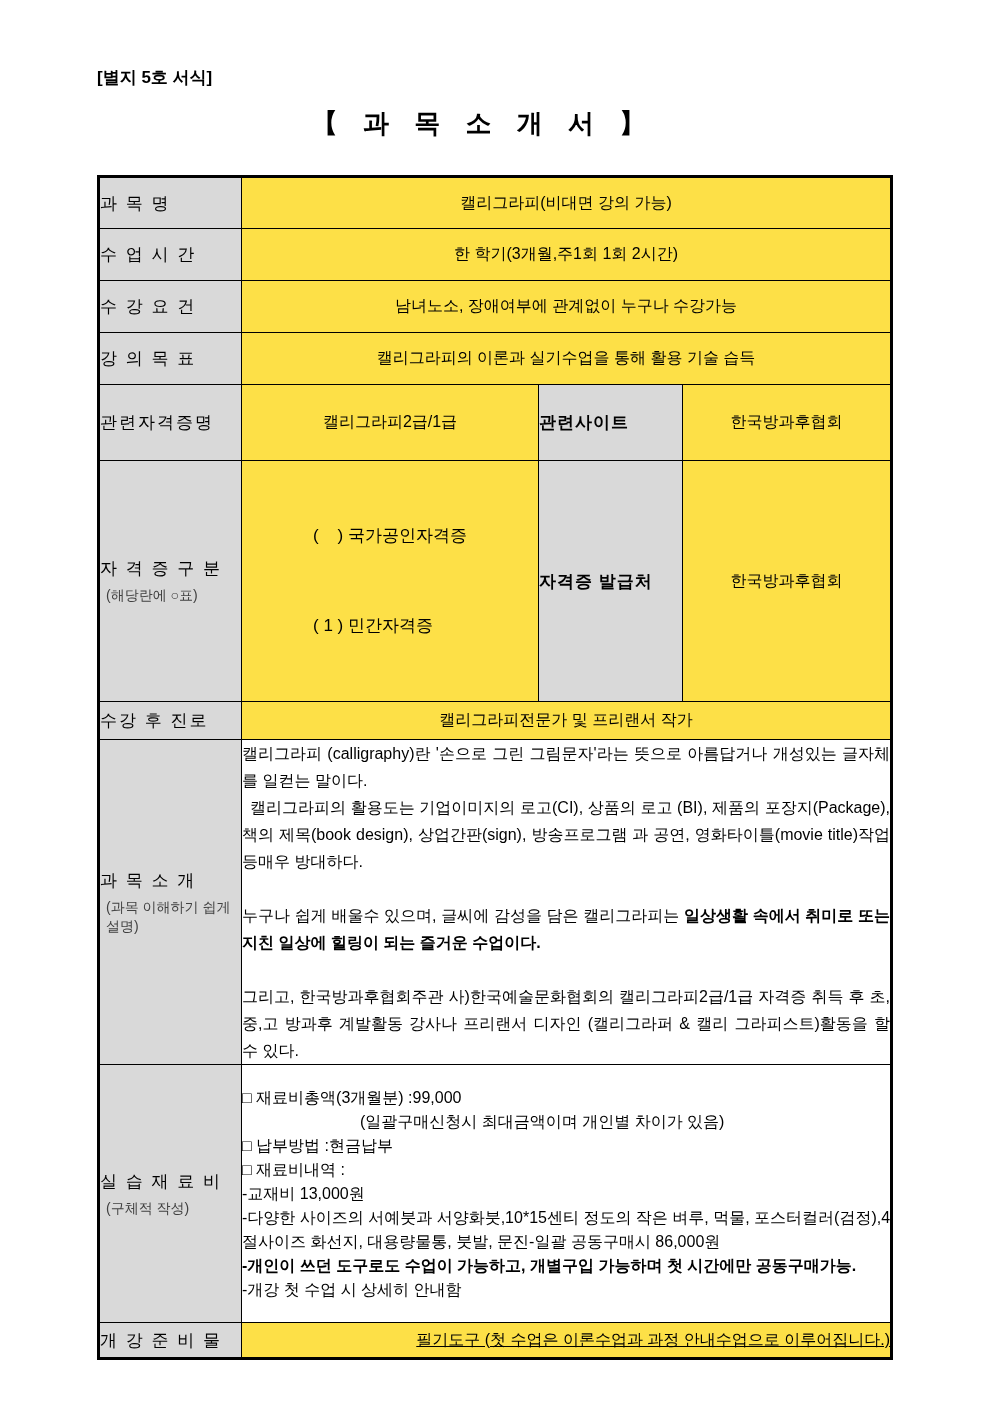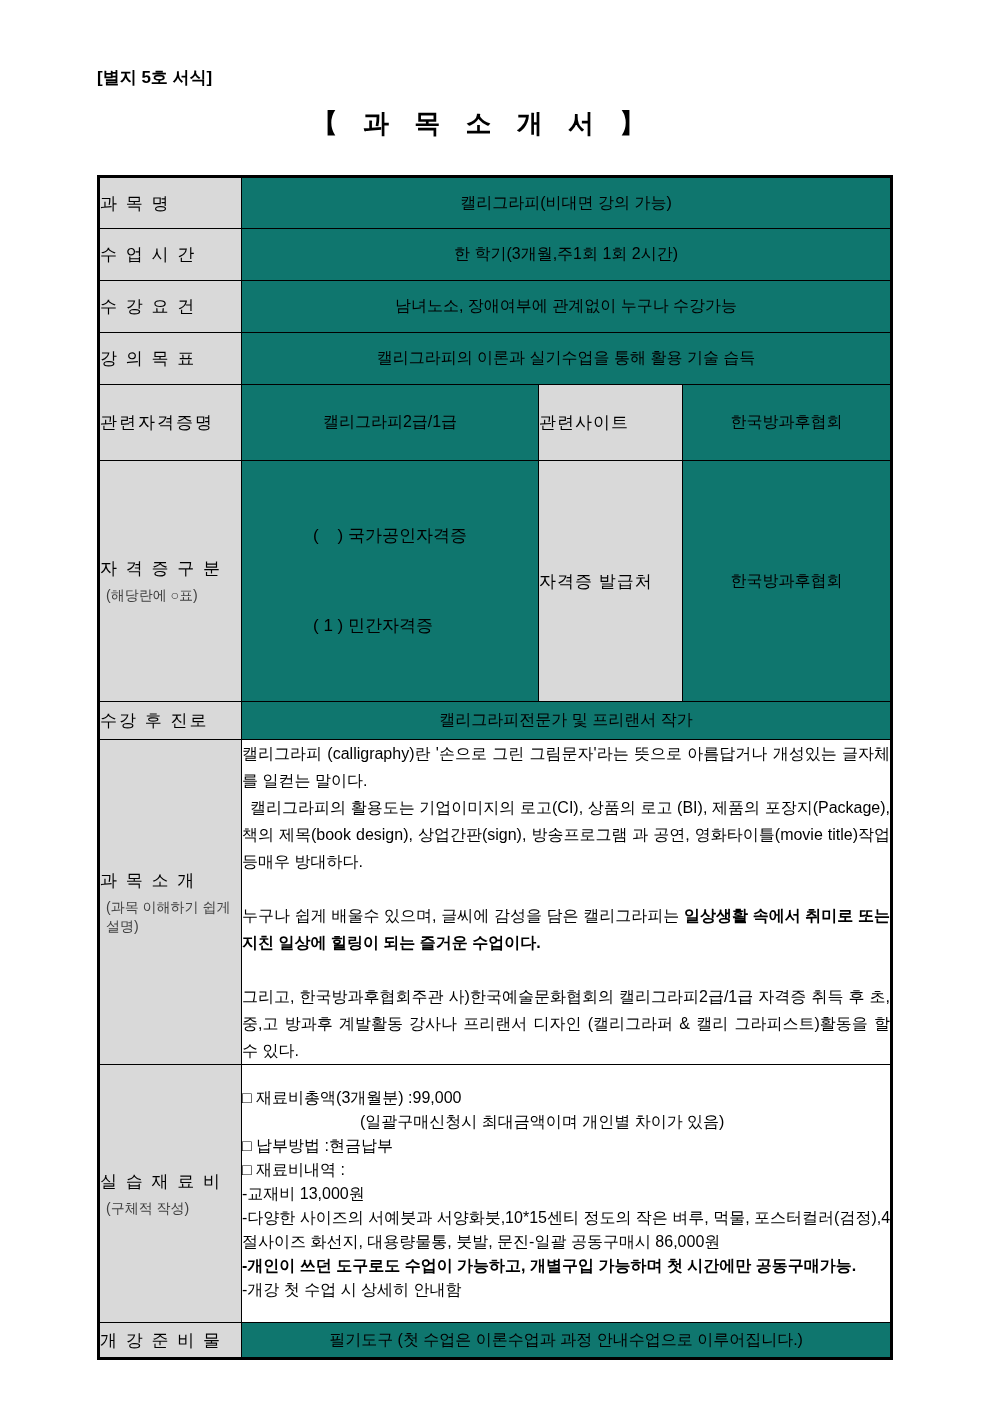--- a/index.html
+++ b/index.html
@@ -53,38 +53,39 @@
   .r-intro  td { height: 320px; }
   .r-mat    td { height: 258px; }
   .r-prep   td { height: 36px; }
 
   .label-cell {
     background: #d9d9d9;
     text-align: left;
     font-size: 17px;
     letter-spacing: 2px;
   }
-  .mid-label { font-weight: normal; letter-spacing: 1px; }
+  .mid-label { font-weight: bold; letter-spacing: 1px; }
   .red-note {
     color: #404040;
     font-size: 14px;
     font-weight: normal;
     letter-spacing: 0;
     line-height: 19px;
     margin-top: 6px;
     padding: 0 6px;
   }
   .value-cell {
     text-align: center;
     font-size: 16px;
-    background: #0f766e;
+    background: #fde047;
   }
   .value-left {
-    text-align: center;
+    text-align: right;
     padding-left: 10px;
+    text-decoration: underline;
   }
   .options-block {
     display: inline-block;
     text-align: left;
     font-size: 17px;
     line-height: 30px;
     white-space: pre;
   }
   .long-cell {
     vertical-align: top;

